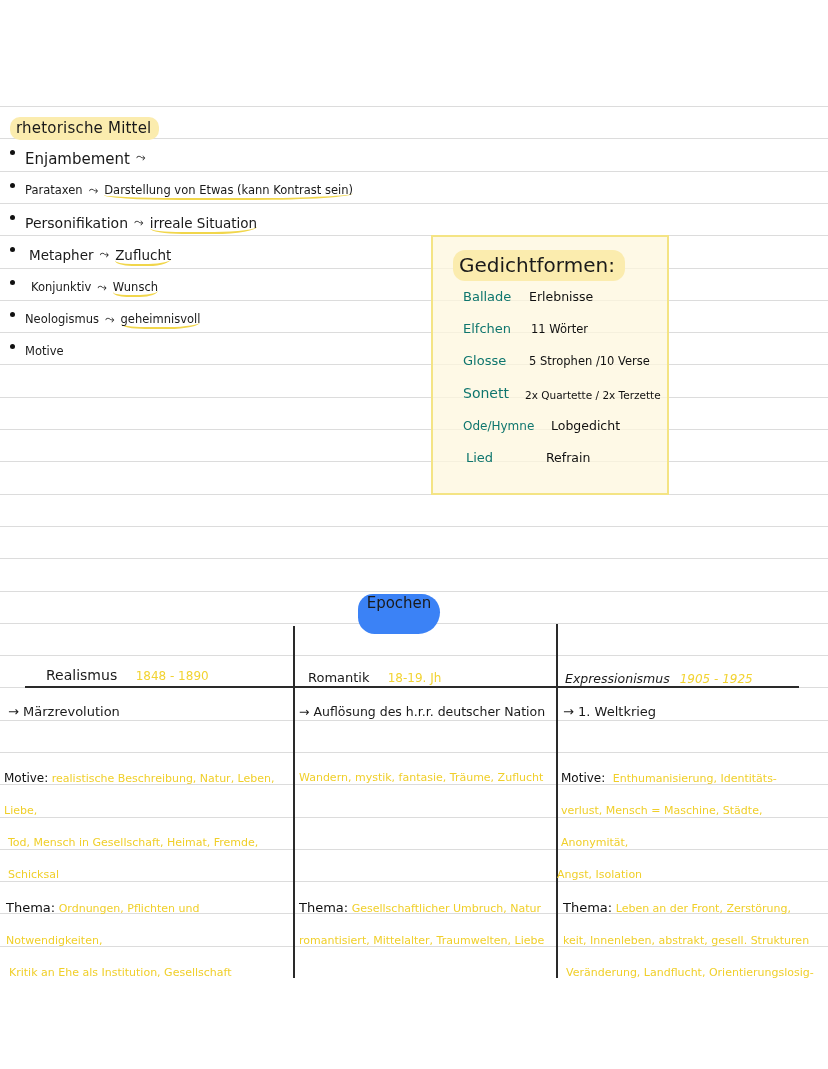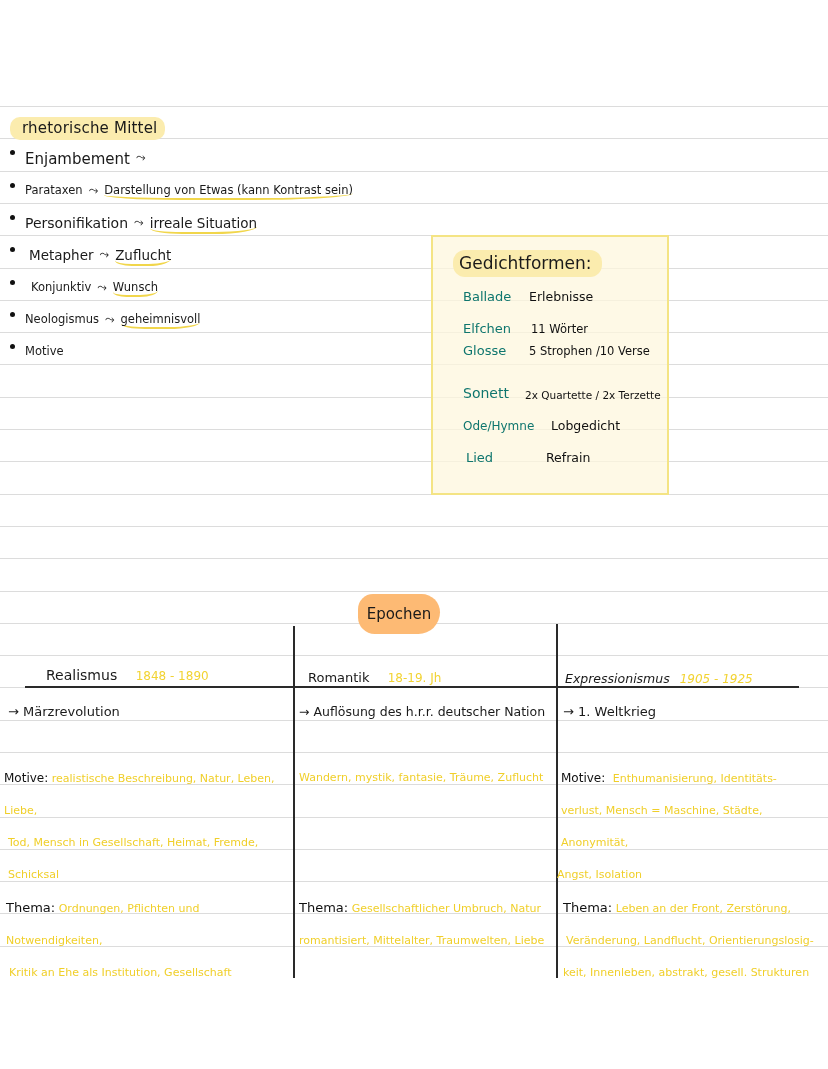--- a/index.html
+++ b/index.html
@@ -21,21 +21,21 @@
       position: absolute;
       left: 0; width: 828px; height: 1px;
       background: #dcdcdc;
     }
     .abs { position: absolute; white-space: nowrap; }
 
     
     .hl {
       background: #fbecae;
       border-radius: 10px;
-      padding: 2px 8px 3px 12px;
+      padding: 2px 8px 3px 6px;
     }
     .h-title {
       font-size: 15px;
       letter-spacing: 0.2px;
     }
 
     
     .bullet-row {
       position: absolute;
       left: 10px;
@@ -65,21 +65,21 @@
     .box {
       position: absolute;
       left: 431px; top: 235px;
       width: 234px; height: 256px;
       background: rgba(254, 247, 222, 0.75);
       border: 2px solid #f4e484;
     }
     .box-title {
       position: absolute;
       left: 20px; top: 13px;
-      font-size: 17px;
+      font-size: 20px;
       background: #fbecae;
       border-radius: 12px;
       padding: 3px 10px 4px 6px;
     }
     .form-row {
       position: absolute;
       left: 30px;
       display: flex;
       align-items: flex-end;
       white-space: nowrap;
@@ -93,23 +93,23 @@
     .form-desc {
       font-size: 12.5px;
       color: #111;
     }
 
     
     .epochen-title {
       position: absolute;
       left: 358px; top: 594px;
       width: 82px; height: 40px;
-      background: #fdba74;
+      background: #3b82f6;
       border-radius: 18px 22px 26px 20px;
-      display: flex; align-items: center; justify-content: center;
+      display: flex; justify-content: center;
       font-size: 15px;
     }
     .vline {
       position: absolute;
       width: 2px;
       background: #2a2a2a;
     }
     .hline {
       position: absolute;
       height: 2px;
@@ -228,21 +228,21 @@
   <span class="box-title">Gedichtformen:</span>
 
   <div class="form-row" style="top:47px;">
     <span class="form-name" style="width:66px;">Ballade</span>
     <span class="form-desc">Erlebnisse</span>
   </div>
   <div class="form-row" style="top:79px;">
     <span class="form-name" style="width:68px;">Elfchen</span>
     <span class="form-desc" style="font-size:11.5px;">11 Wörter</span>
   </div>
-  <div class="form-row" style="top:101px;align-items:flex-end;">
+  <div class="form-row" style="top:111px;align-items:flex-end;">
     <span class="form-name" style="width:66px;">Glosse</span>
     <span class="form-desc" style="font-size:11.5px;">5 Strophen /10 Verse</span>
   </div>
   <div class="form-row" style="top:144px;">
     <span class="form-name" style="width:62px; font-size:14px;">Sonett</span>
     <span class="form-desc" style="font-size:10.5px;">2x Quartette / 2x Terzette</span>
   </div>
   <div class="form-row" style="top:176px;">
     <span class="form-name" style="width:88px; font-size:12px;">Ode/Hymne</span>
     <span class="form-desc">Lobgedicht</span>
@@ -304,15 +304,15 @@
 <div class="cell-text" style="left:6px; top:892px; width:288px;">
   <div><span class="cell-label" style="font-size:13px;">Thema:</span> <span>Ordnungen, Pflichten und Notwendigkeiten,</span></div>
   <div style="padding-left:3px;">Kritik an Ehe als Institution, Gesellschaft</div>
 </div>
 <div class="cell-text" style="left:299px; top:892px; width:256px;">
   <div><span class="cell-label" style="font-size:13px;">Thema:</span> <span>Gesellschaftlicher Umbruch, Natur</span></div>
   <div>romantisiert, Mittelalter, Traumwelten, Liebe</div>
 </div>
 <div class="cell-text" style="left:563px; top:892px; width:265px;">
   <div><span class="cell-label" style="font-size:13px;">Thema:</span> <span>Leben an der Front, Zerstörung,</span></div>
+  <div>keit, Innenleben, abstrakt, gesell. Strukturen</div>
   <div style="padding-left:3px;">Veränderung, Landflucht, Orientierungslosig-</div>
-  <div>keit, Innenleben, abstrakt, gesell. Strukturen</div>
 </div>
 
 </body></html>

